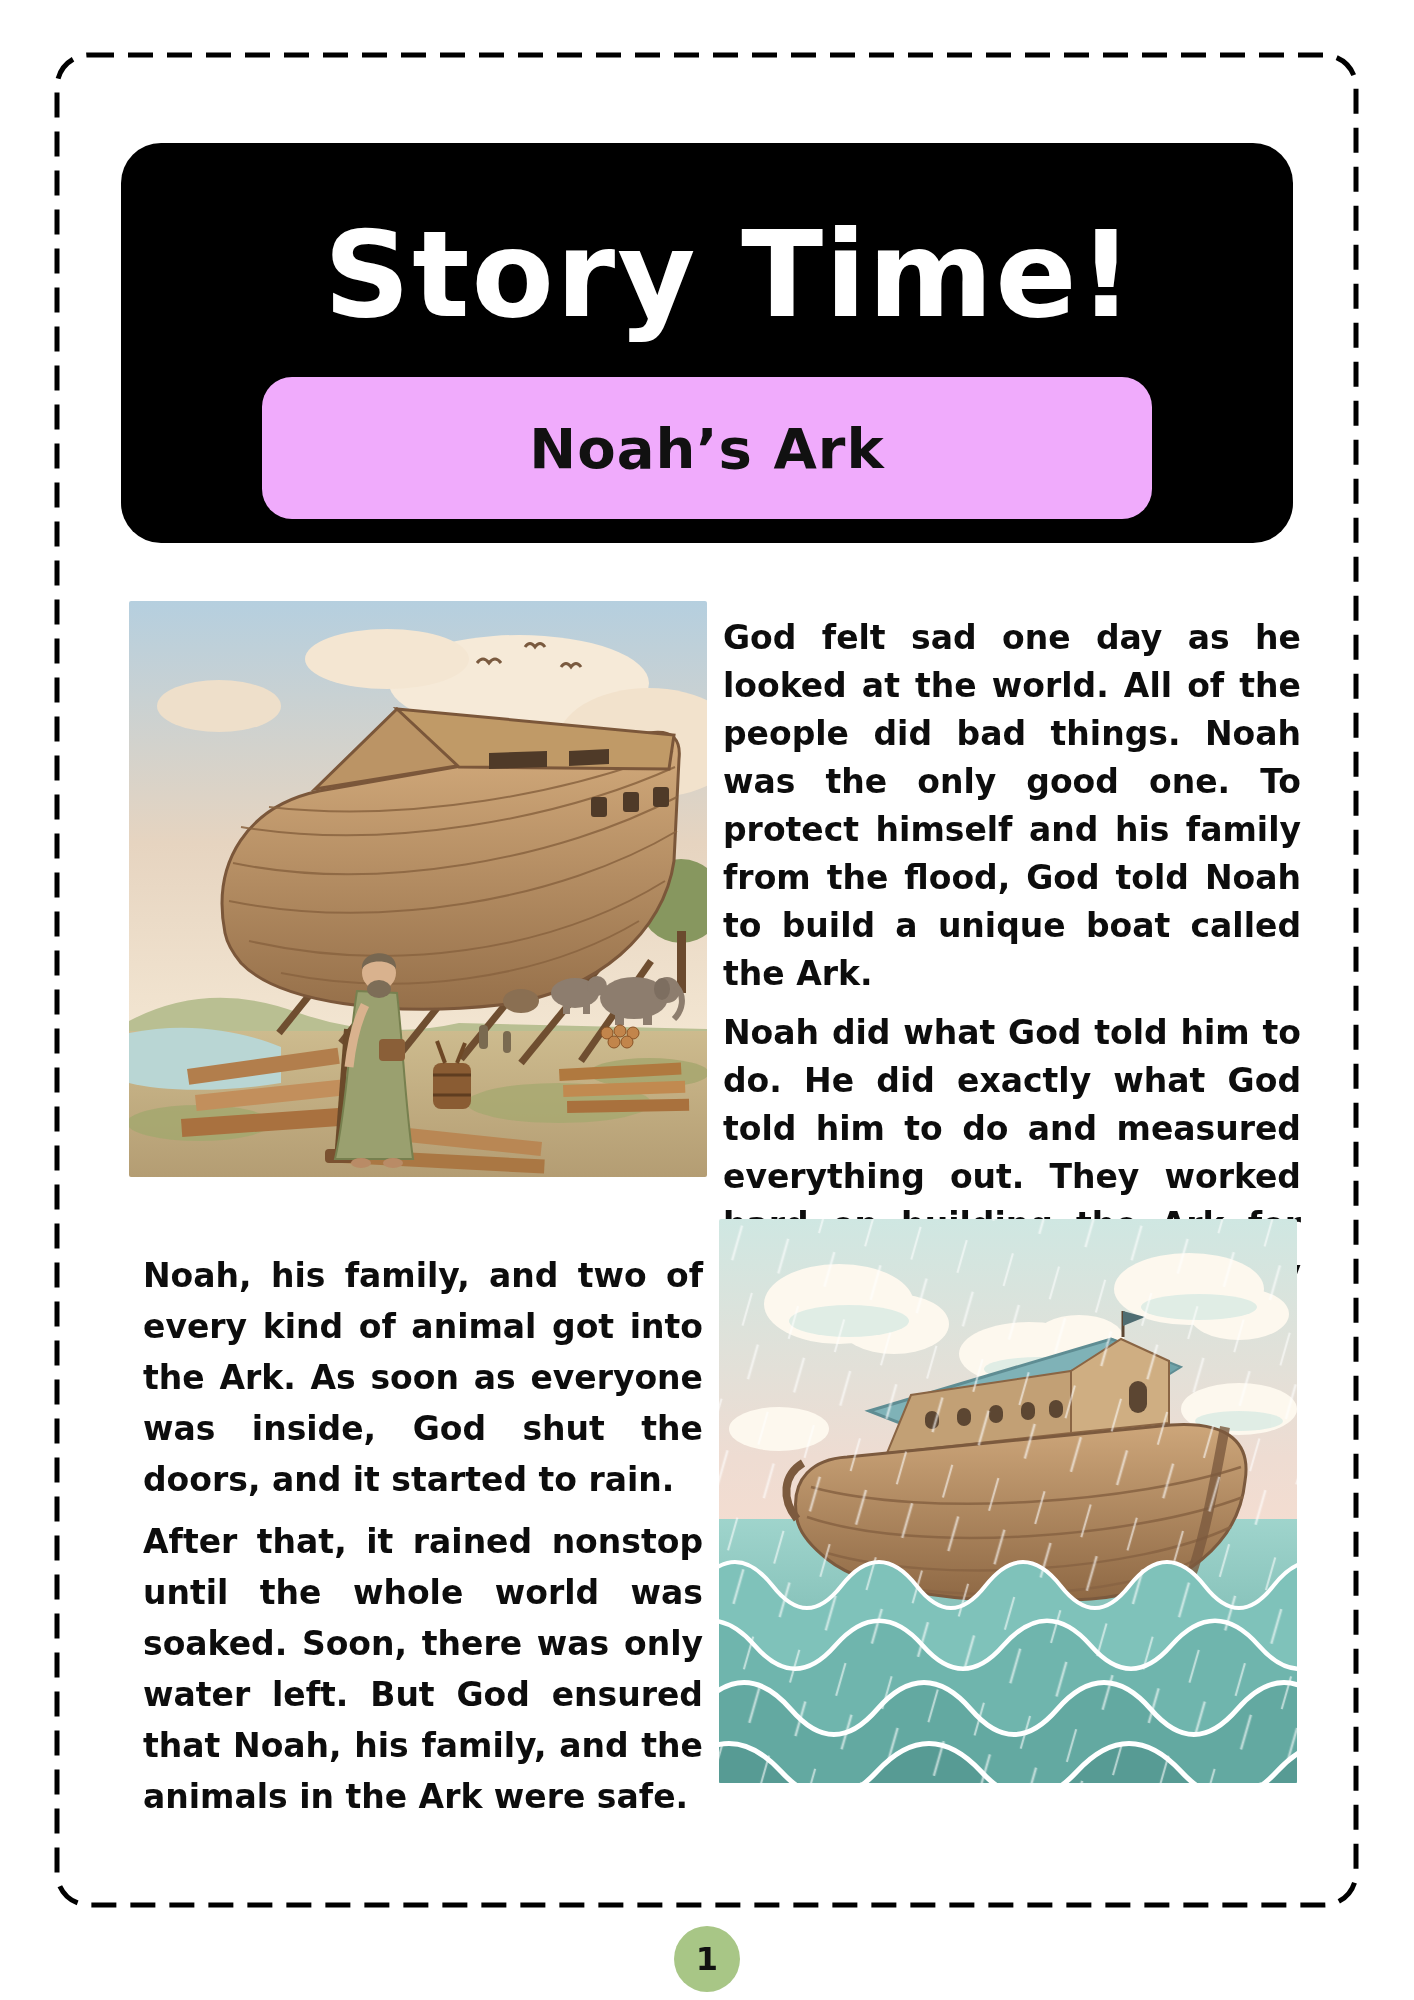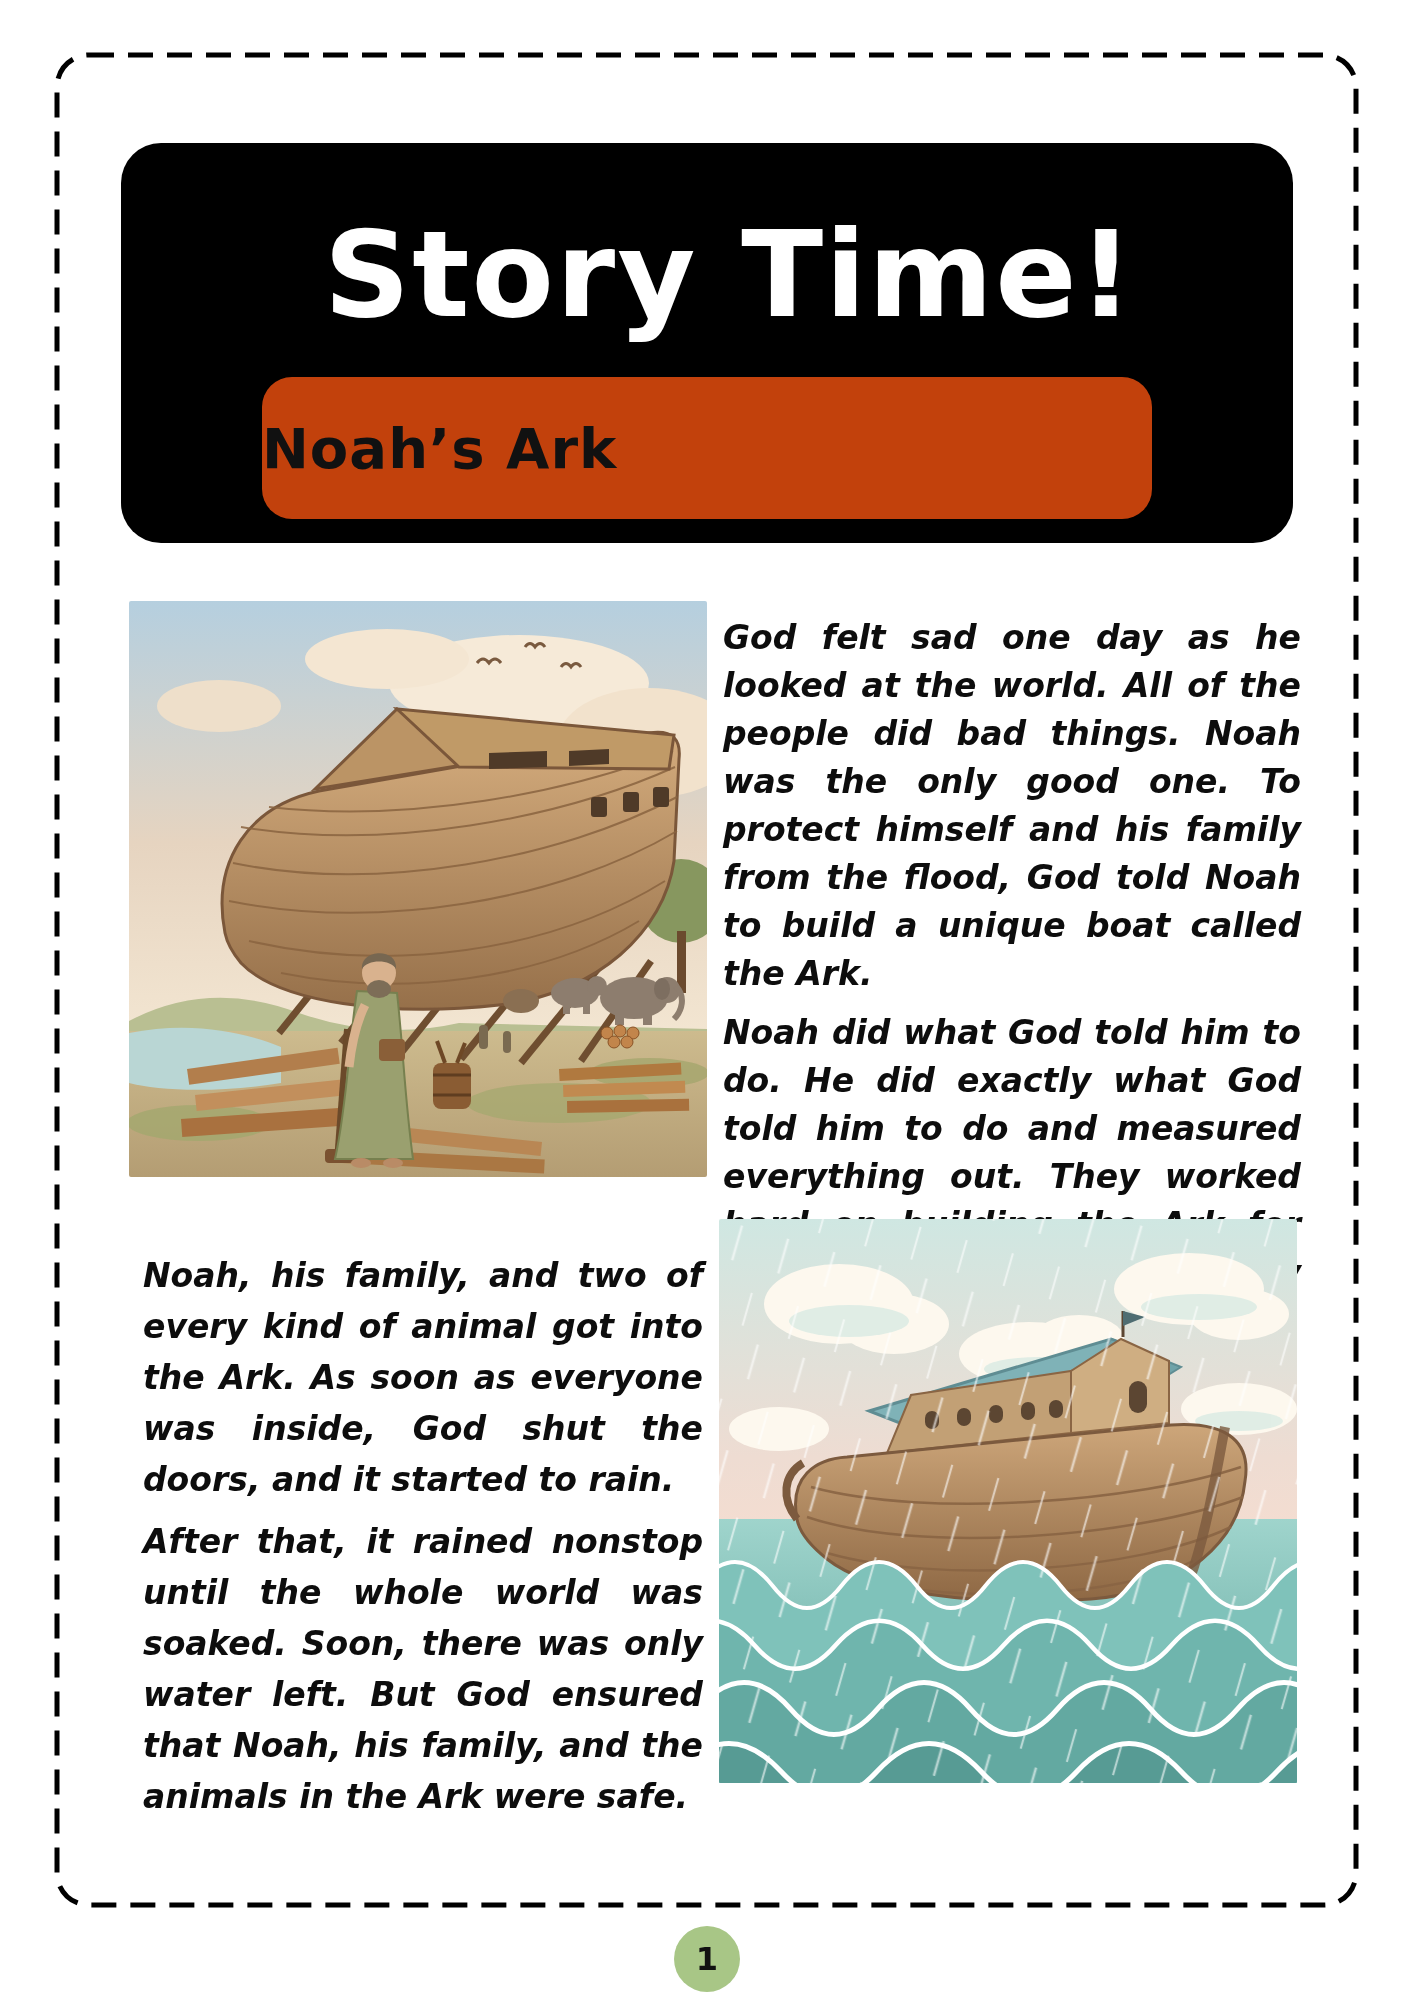--- a/index.html
+++ b/index.html
@@ -18,29 +18,29 @@
   }
   .page-title{
     position:absolute;left:0;right:0;top:18px;height:226px;
     display:flex;align-items:center;justify-content:center;
     color:#ffffff;font-size:120px;font-weight:600;letter-spacing:2px;
     white-space:nowrap;
     padding-left:45px;
   }
   .subtitle-pill{
     position:absolute;left:141px;top:234px;width:890px;height:142px;
-    background:#c2410c;border-radius:30px;
-    display:flex;align-items:center;
+    background:#f0abfc;border-radius:30px;
+    display:flex;align-items:center;justify-content:center;
   }
   .subtitle-text{
     color:#111111;font-size:56px;font-weight:bold;letter-spacing:1px;
   }
   
   .text-col{position:absolute;color:#0d0d0d;font-weight:bold;text-align:justify;}
-  .text-col p{margin:0 0 11px 0;font-style:italic;}
+  .text-col p{margin:0 0 11px 0;}
   .text-col-1{left:723px;top:614px;width:578px;font-size:33px;line-height:48px;}
   .text-col-2{left:143px;top:1250px;width:560px;font-size:33px;line-height:51px;}
   
   .illus{position:absolute;overflow:hidden;border-radius:2px;}
   .illus-1{left:129px;top:601px;width:578px;height:576px;}
   .illus-2{left:719px;top:1219px;width:578px;height:564px;}
   .illus svg{display:block;}
   
   .page-number{
     position:absolute;left:674px;top:1926px;width:66px;height:66px;

